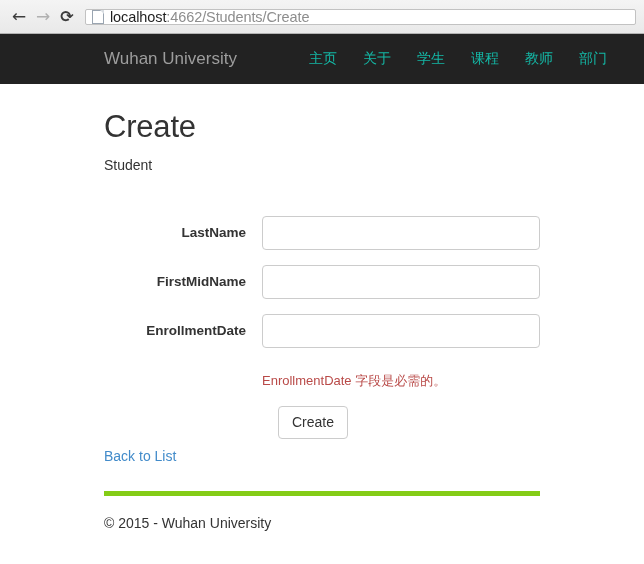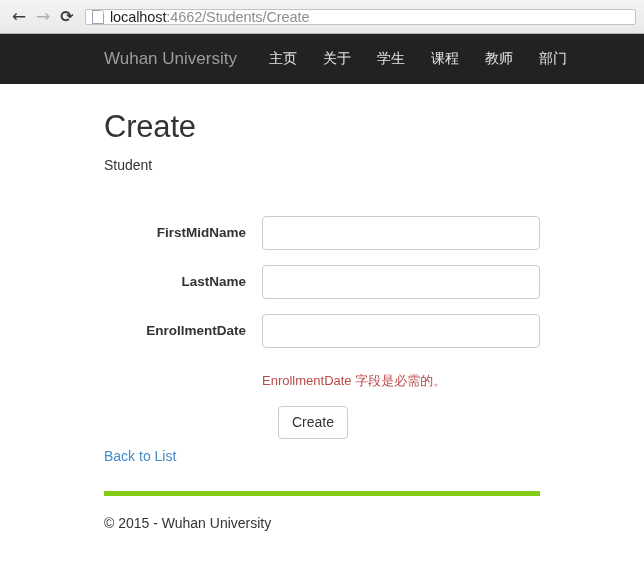--- a/index.html
+++ b/index.html
@@ -206,36 +206,37 @@
     overflow: hidden;
   }
 
   .navbar {
     height: 50px;
     background: #222222;
     display: flex;
     align-items: center;
     padding-left: 104px;
     box-sizing: border-box;
+    gap: 40px;
   }
 
   .brand {
     font-size: 17px;
     color: #9d9d9d;
     margin-right: 32px;
     white-space: nowrap;
   }
 
   .navlinks {
     display: flex;
     align-items: center;
   }
   .navlink {
     font-size: 14px;
-    color: #e5e5e5;
+    color: #14b8a6;
     margin-right: 26px;
     white-space: nowrap;
     font-family: Liberation Mono, monospace;
   }
   .navlink:last-child { margin-right: 0; }
 
   .container {
     padding: 0 104px;
   }
 
@@ -370,28 +371,28 @@
     </div>
 
     <div class="container">
 
       <h1 class="page-title">Create</h1>
       <h4 class="page-subtitle">Student</h4>
 
       <div class="form">
 
         <div class="form-row">
-          <div class="form-label">FirstMidName</div>
+          <div class="form-label">LastName</div>
           <div class="form-control">
             <input class="txt" type="text" value="" style="">
           </div>
         </div>
 
         <div class="form-row">
-          <div class="form-label">LastName</div>
+          <div class="form-label">FirstMidName</div>
           <div class="form-control">
             <input class="txt" type="text" value="" style="">
           </div>
         </div>
 
         <div class="form-row">
           <div class="form-label">EnrollmentDate</div>
           <div class="form-control">
             <input class="txt" type="text" value="" style="">
             <span class="field-error">EnrollmentDate 字段是必需的。</span>

